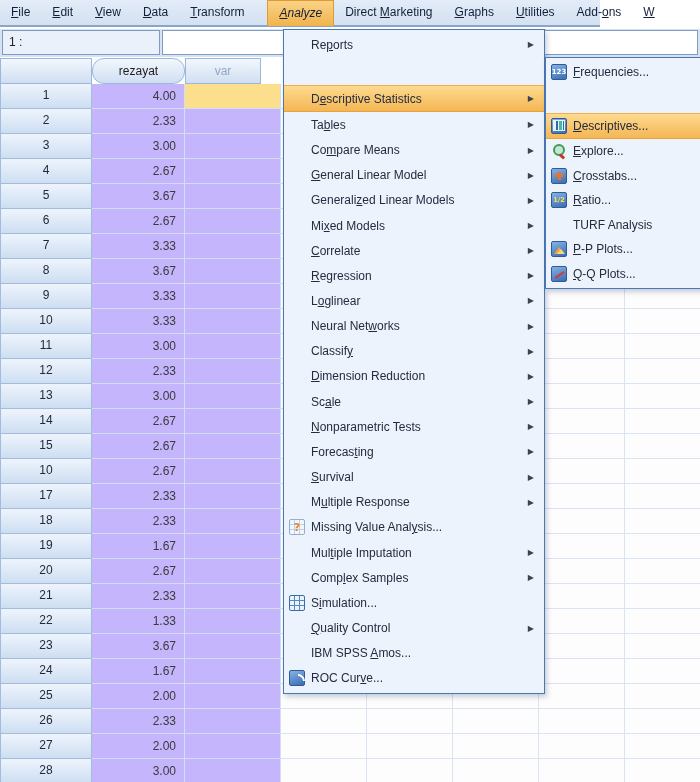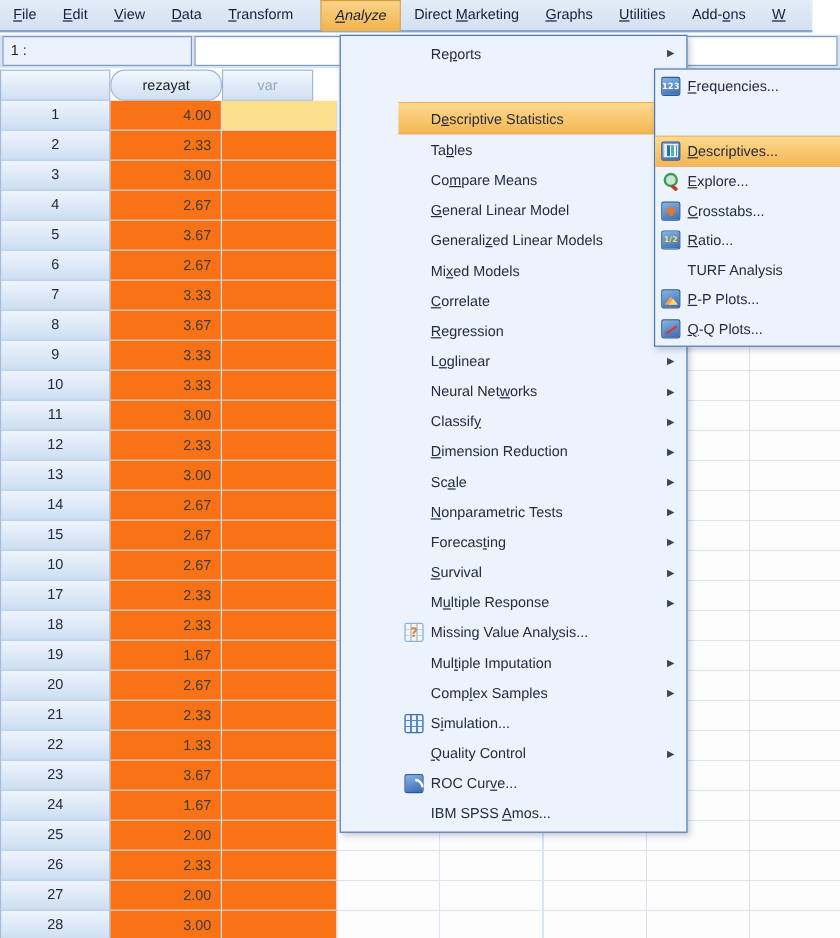--- a/index.html
+++ b/index.html
@@ -6,21 +6,21 @@
   html,body { width:700px; height:782px; overflow:hidden; }
   body {
     position:relative;
     font-family:"Liberation Sans","DejaVu Sans",sans-serif;
     font-size:12px; color:#1d2433; background:#fff;
   }
   .u { text-decoration:underline; text-underline-offset:1px; }
 
   
   .menubar {
-    position:absolute; left:0; top:0; width:677px; height:27px;
+    position:absolute; left:0; top:0; width:600px; height:27px;
     background:linear-gradient(180deg,#e3ecf8,#d4e1f2);
     border-bottom:2px solid #8aa5c9;
     display:flex; align-items:center; white-space:nowrap;
   }
   .mb-item { padding:0 11px; line-height:25px; color:#14203a; cursor:default; }
   .mb-item.active {
     margin-left:12px;
     background:linear-gradient(180deg,#fad387,#f1b34c);
     border:1px solid #dd9c33; border-bottom:none;font-style:italic;
   }
@@ -59,35 +59,35 @@
   .hcell.unnamed{ width:76px; color:#94a7c2; }
   .grid-rows { position:absolute; left:0; top:27px; width:281px; }
   .grid-row { display:flex; height:25px; }
   .rowhead {
     width:92px; height:25px;
     background:linear-gradient(180deg,#eef4fc,#cddef2);
     border:1px solid #a3bcdc; border-top:none;
     text-align:center; line-height:23px; color:#23293a;
   }
   .cell {
-    height:25px; background:#f97316;
+    height:25px; background:#c4b5fd;
     border-right:1px solid #d3dfee; border-bottom:1px solid #d3dfee;
     line-height:24px; color:#3a3a3a;
   }
   .cell.value { width:93px; text-align:right; padding-right:8px; }
   .cell.varcell { width:96px; }
   .cell.varcell.selected { background:#fcdf8c; }
 
   
   .panel {
     position:absolute; background:#edf3fc;
     border:1px solid #4a76b4; box-shadow:2px 3px 5px rgba(40,60,90,.25);
     display:flex; flex-direction:column; padding:2px 0;
   }
-  .dropdown { left:283px; top:29px; width:290px; height:665px;padding-left:48px; }
+  .dropdown { left:283px; top:29px; width:262px; height:665px; }
   .submenu  { left:545px; top:57px; width:163px; height:232px; }
   .dd-item {
     flex:1 1 0; display:flex; align-items:center;
     padding:0 4px 0 5px; color:#242c3e; cursor:default;
   }
   .dd-item.highlight {
     background:linear-gradient(180deg,#fdda8f,#f4b654);
     border-top:1px solid #eeb052; border-bottom:1px solid #e6a33e;margin-top:28px;
   }
   .dd-label { white-space:nowrap; }
@@ -500,30 +500,30 @@
       <span class="dd-arrow"></span>
     </div>
 
     <div class="dd-item">
       <span class="ic"></span>
       <span class="dd-label"><span></span><span class="u">Q</span><span>uality Control</span></span>
       <span class="dd-arrow">▶</span>
     </div>
 
     <div class="dd-item">
+      <span class="ic"></span>
+      <span class="dd-label"><span>IBM SPSS </span><span class="u">A</span><span>mos...</span></span>
+      <span class="dd-arrow"></span>
+    </div>
+
+    <div class="dd-item">
       <span class="ic icon-roc"></span>
       <span class="dd-label"><span>ROC Cur</span><span class="u">v</span><span>e...</span></span>
       <span class="dd-arrow"></span>
     </div>
-
-    <div class="dd-item">
-      <span class="ic"></span>
-      <span class="dd-label"><span>IBM SPSS </span><span class="u">A</span><span>mos...</span></span>
-      <span class="dd-arrow"></span>
-    </div>
   </div>
 
 <div class="panel submenu">
 
     <div class="dd-item">
       <span class="ic icon-frequencies"></span>
       <span class="dd-label"><span></span><span class="u">F</span><span>requencies...</span></span>
     </div>
 
     <div class="dd-item highlight">

